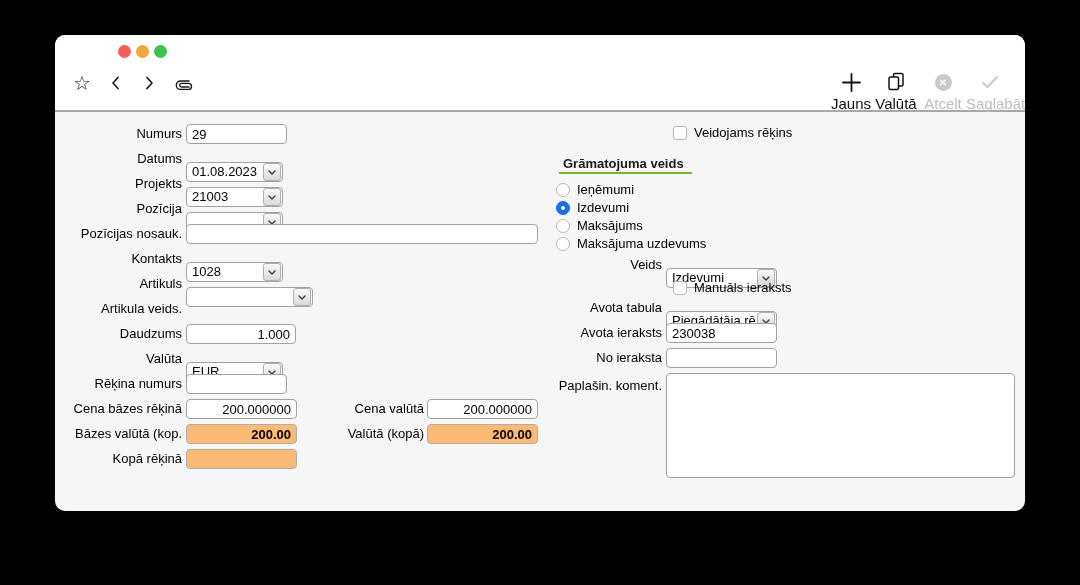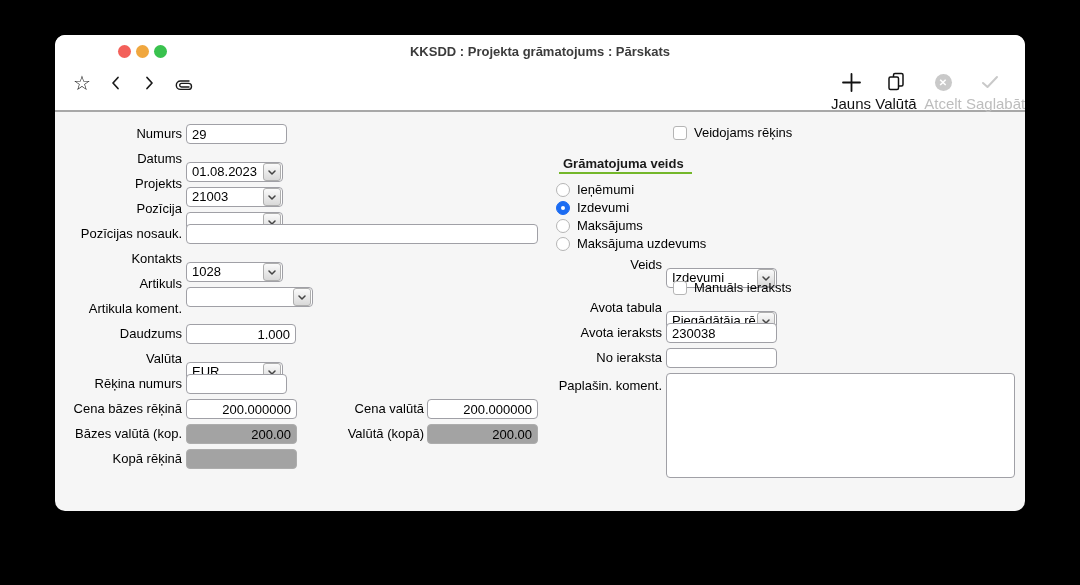--- a/index.html
+++ b/index.html
@@ -11,21 +11,21 @@
   .ticon{position:absolute;top:6px;color:#1a1a1a;}
   .tbtn{position:absolute;top:3px;width:44px;text-align:center;cursor:default;}
   .tbtn .glyph{height:24px;display:flex;align-items:center;justify-content:center;}
   .tbtn .tlabel{font-size:15px;margin-top:1px;color:#111;}
   .tbtn.disabled .tlabel{color:#bdbdbd;}
   .xcircle{width:17px;height:17px;border-radius:50%;background:#c9c9c9;color:#fff;font-size:10px;font-weight:bold;display:flex;align-items:center;justify-content:center;}
   .lbl{position:absolute;height:20px;line-height:20px;font-size:13px;color:#000;text-align:right;white-space:nowrap;}
   .fld{position:absolute;height:20px;box-sizing:border-box;border:1px solid #a0a0a6;border-radius:4px;background:#fff;font-size:13px;line-height:18px;padding:0 5px;color:#000;}
   input.fld{outline:none;font-family:"Liberation Sans",sans-serif;}
   .fld.num{text-align:right;}
-  .fld.dis{background:#a3a3a3;border-color:#adadad;}
+  .fld.dis{background:#fdba74;border-color:#adadad;font-weight:bold;}
   .combo{display:flex;align-items:center;justify-content:space-between;padding:0 1px 0 5px;margin-top:13px;}
   .cval{overflow:hidden;white-space:nowrap;flex:1;}
   .cbtn{width:16px;height:16px;border:1px solid #aeaeae;border-radius:3px;background:linear-gradient(#fafafa,#d9d9d9);display:flex;align-items:center;justify-content:center;flex:none;}
   .check{position:absolute;width:14px;height:14px;box-sizing:border-box;border:1px solid #b5b5b5;border-radius:3px;background:#fff;}
   .radio{position:absolute;width:14px;height:14px;box-sizing:border-box;border:1px solid #b5b5b5;border-radius:50%;background:#fff;}
   .radio.on{background:#1c6cf2;border-color:#1c6cf2;}
   .radio.on::after{content:"";position:absolute;left:4px;top:4px;width:4px;height:4px;border-radius:50%;background:#fff;}
   .optlbl{position:absolute;font-size:13px;height:16px;line-height:16px;color:#000;white-space:nowrap;}
   .gheader{position:absolute;font-size:13px;font-weight:bold;color:#1a1a1a;white-space:nowrap;}
   .gunderline{position:absolute;height:2px;background:#74b72a;}
@@ -33,21 +33,20 @@
 </style>
 </head>
 <body>
 
 <div class="window">
 
   <div class="titlebar">
     <div class="light" style="left:63px;background:#f3605a"></div>
     <div class="light" style="left:81px;background:#f0a73e"></div>
     <div class="light" style="left:99px;background:#39c24e"></div>
-    <div class="title">KKSDD : Projekta grāmatojums : Pārskats</div>
   </div>
   <style>.light{top:10px!important;}</style>
 
   <div class="toolbar">
     <div class="ticon" style="left:18px;top:4px;font-size:20px;">☆</div>
     <div class="ticon" style="left:56px;top:9px;">
       <svg width="9" height="14" viewBox="0 0 9 14">
           <polyline points="7,1.5 2,7 7,12.5" fill="none" stroke="#1a1a1a" stroke-width="1.7" stroke-linecap="round" stroke-linejoin="round"></polyline>
         </svg>
     </div>
@@ -144,21 +143,21 @@
   <div class="lbl" style="top:239px;left:0;width:127px">Artikuls</div>
   <div class="fld combo" style="top:239px;left:131px;width:127px">
     <span class="cval"></span>
     <span class="cbtn">
         <svg width="8" height="5" viewBox="0 0 8 5">
           <polyline points="1,1 4,4 7,1" fill="none" stroke="#444" stroke-width="1.5" stroke-linecap="round" stroke-linejoin="round"></polyline>
         </svg>
       </span>
   </div>
 
-  <div class="lbl" style="top:264px;left:0;width:127px">Artikula koment.</div>
+  <div class="lbl" style="top:264px;left:0;width:127px">Artikula veids.</div>
 
   <div class="lbl" style="top:289px;left:0;width:127px">Daudzums</div>
   <input class="fld num" style="top: 289px; left: 131px; width: 110px;" value="1.000">
 
   <div class="lbl" style="top:314px;left:0;width:127px">Valūta</div>
   <div class="fld combo" style="top:314px;left:131px;width:97px">
     <span class="cval">EUR</span>
     <span class="cbtn">
         <svg width="8" height="5" viewBox="0 0 8 5">
           <polyline points="1,1 4,4 7,1" fill="none" stroke="#444" stroke-width="1.5" stroke-linecap="round" stroke-linejoin="round"></polyline>

